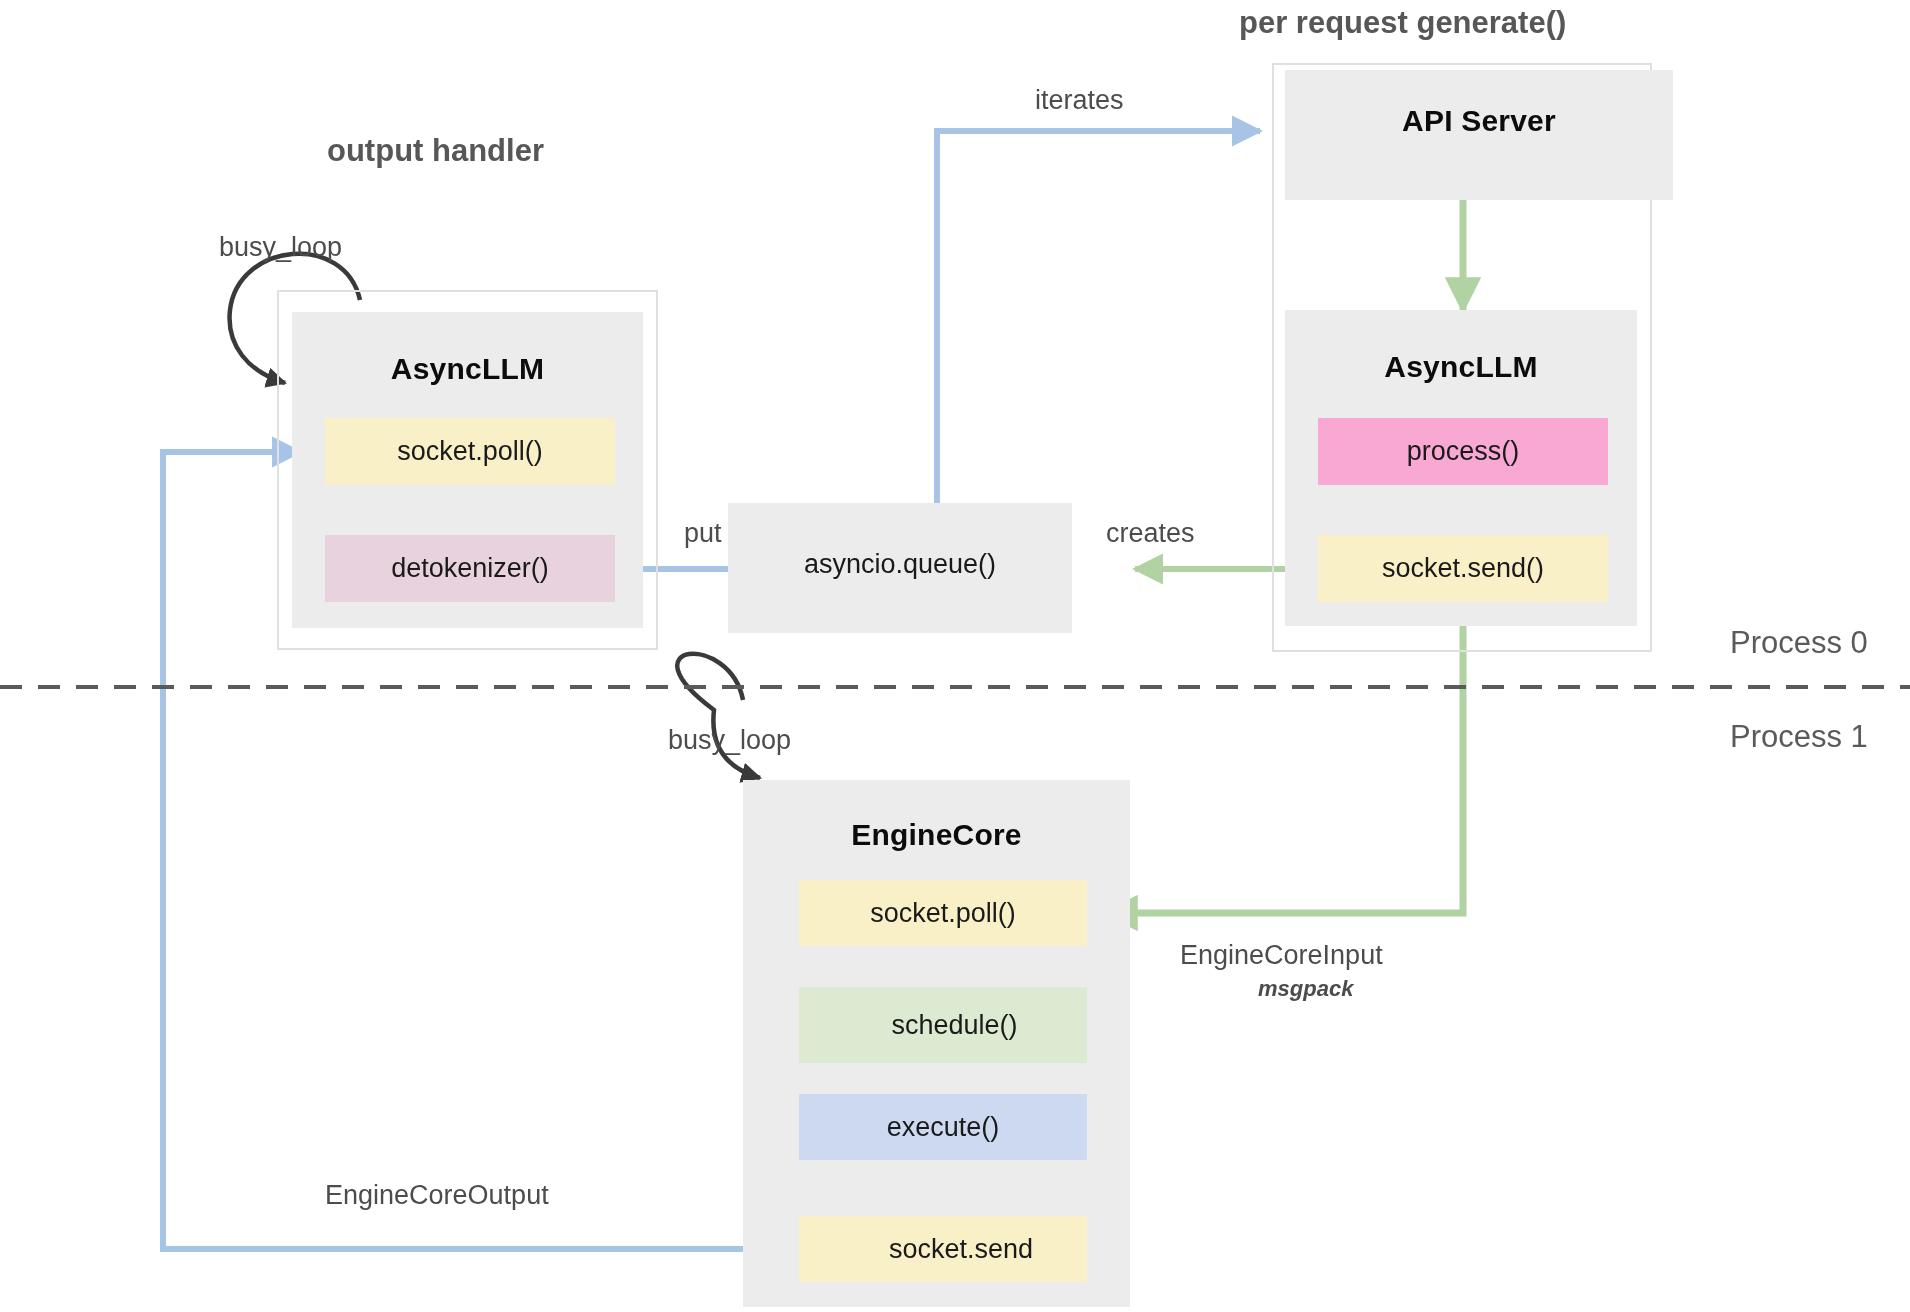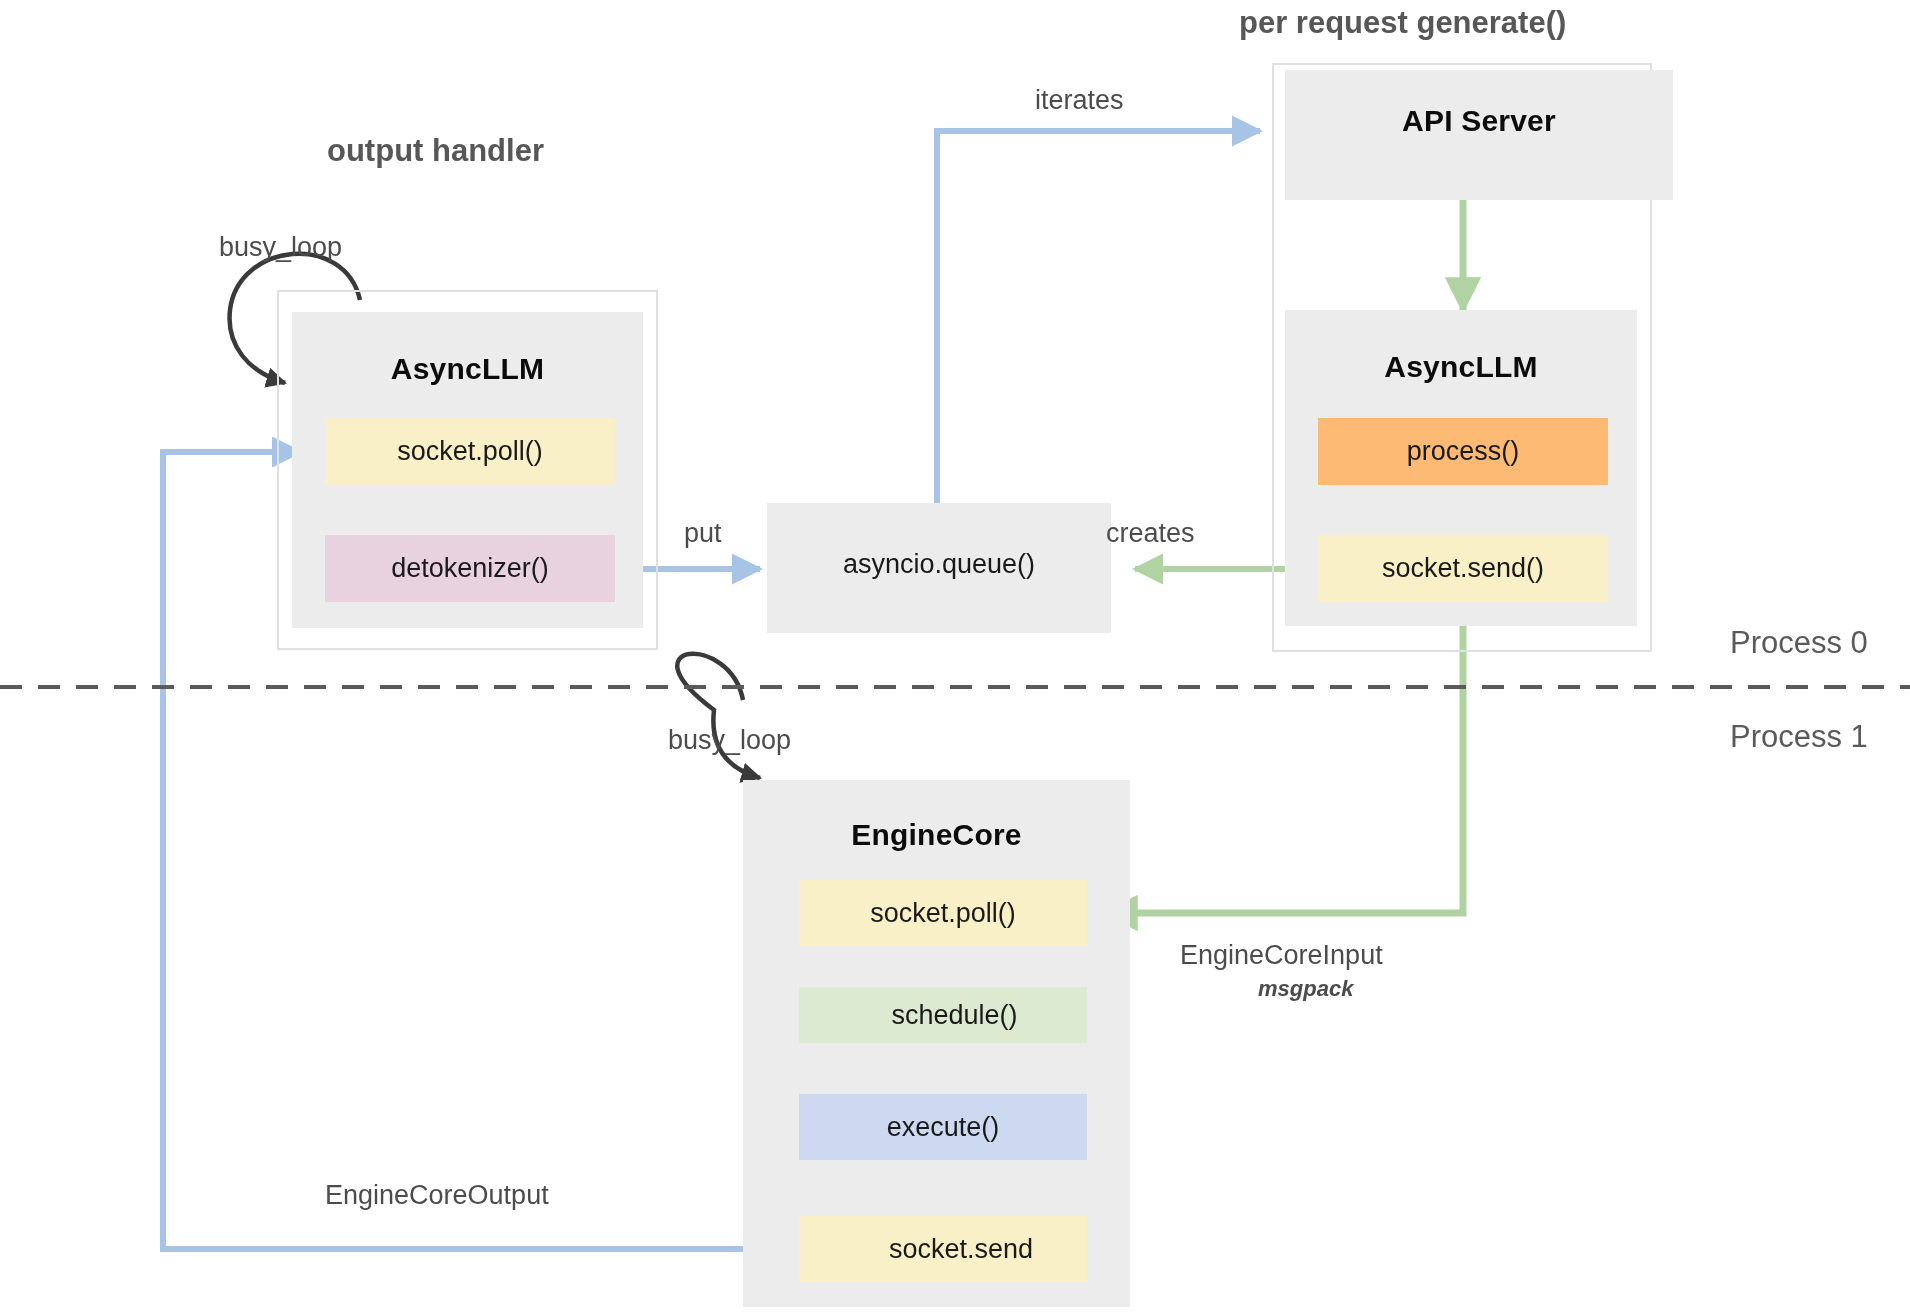--- a/index.html
+++ b/index.html
@@ -59,21 +59,21 @@
     position: absolute;
     display: flex;
     align-items: center;
     justify-content: center;
     color: #1a1a1a;
     font-size: 27px;
     box-sizing: border-box;
   }
   .pill-yellow { background: #faf0c7; }
   .pill-pink   { background: #e7d2de; }
-  .pill-peach  { background: #fdba74; }
+  .pill-peach  { background: #f9a8d4; }
   .pill-green  { background: #dcead1; }
   .pill-blue   { background: #ccd9f1; }
 
   
   .section-title {
     position: absolute;
     font-weight: bold;
     font-size: 31px;
     color: #575757;
     white-space: nowrap;
@@ -158,21 +158,21 @@
   <div class="pill pill-yellow" style="left:325px; top:418px; width:290px; height:67px;">
     <span>socket.poll()</span>
   </div>
 
   <div class="pill pill-pink" style="left:325px; top:535px; width:290px; height:67px;">
     <span>detokenizer()</span>
   </div>
 
   <div class="label" style="left:684px; top:518px;">put</div>
 
-  <div class="block" style="left:767px; top:503px; width:344px; height:130px;">
+  <div class="block" style="left:728px; top:503px; width:344px; height:130px;">
     <div class="label-plain-center" style="left:0; width:100%; top:46px;">asyncio.queue()</div>
   </div>
 
   <div class="label" style="left:1106px; top:518px;">creates</div>
 
   <div class="label" style="left:1035px; top:85px;">iterates</div>
 
   <div class="section-title" style="left:1239px; top:5px;">per request generate()</div>
 
   <div class="frame" style="left:1272px; top:63px; width:380px; height:589px;"></div>
@@ -199,21 +199,21 @@
   <div class="label" style="left:668px; top:725px;">busy_loop</div>
 
   <div class="block" style="left:743px; top:780px; width:387px; height:527px;">
     <div class="block-title" style="top:38px;">EngineCore</div>
   </div>
 
   <div class="pill pill-yellow" style="left:799px; top:880px; width:288px; height:66px;">
     <span>socket.poll()</span>
   </div>
 
-  <div class="pill pill-green" style="left:799px; top:987px; width:288px; height:56px;padding-left:23px;">
+  <div class="pill pill-green" style="left:799px; top:987px; width:288px; height:76px;padding-left:23px;">
     <span>schedule()</span>
   </div>
 
   <div class="pill pill-blue" style="left:799px; top:1094px; width:288px; height:66px;">
     <span>execute()</span>
   </div>
 
   <div class="pill pill-yellow" style="left:799px; top:1216px; width:288px; height:66px;padding-left:36px;">
     <span>socket.send</span>
   </div>

